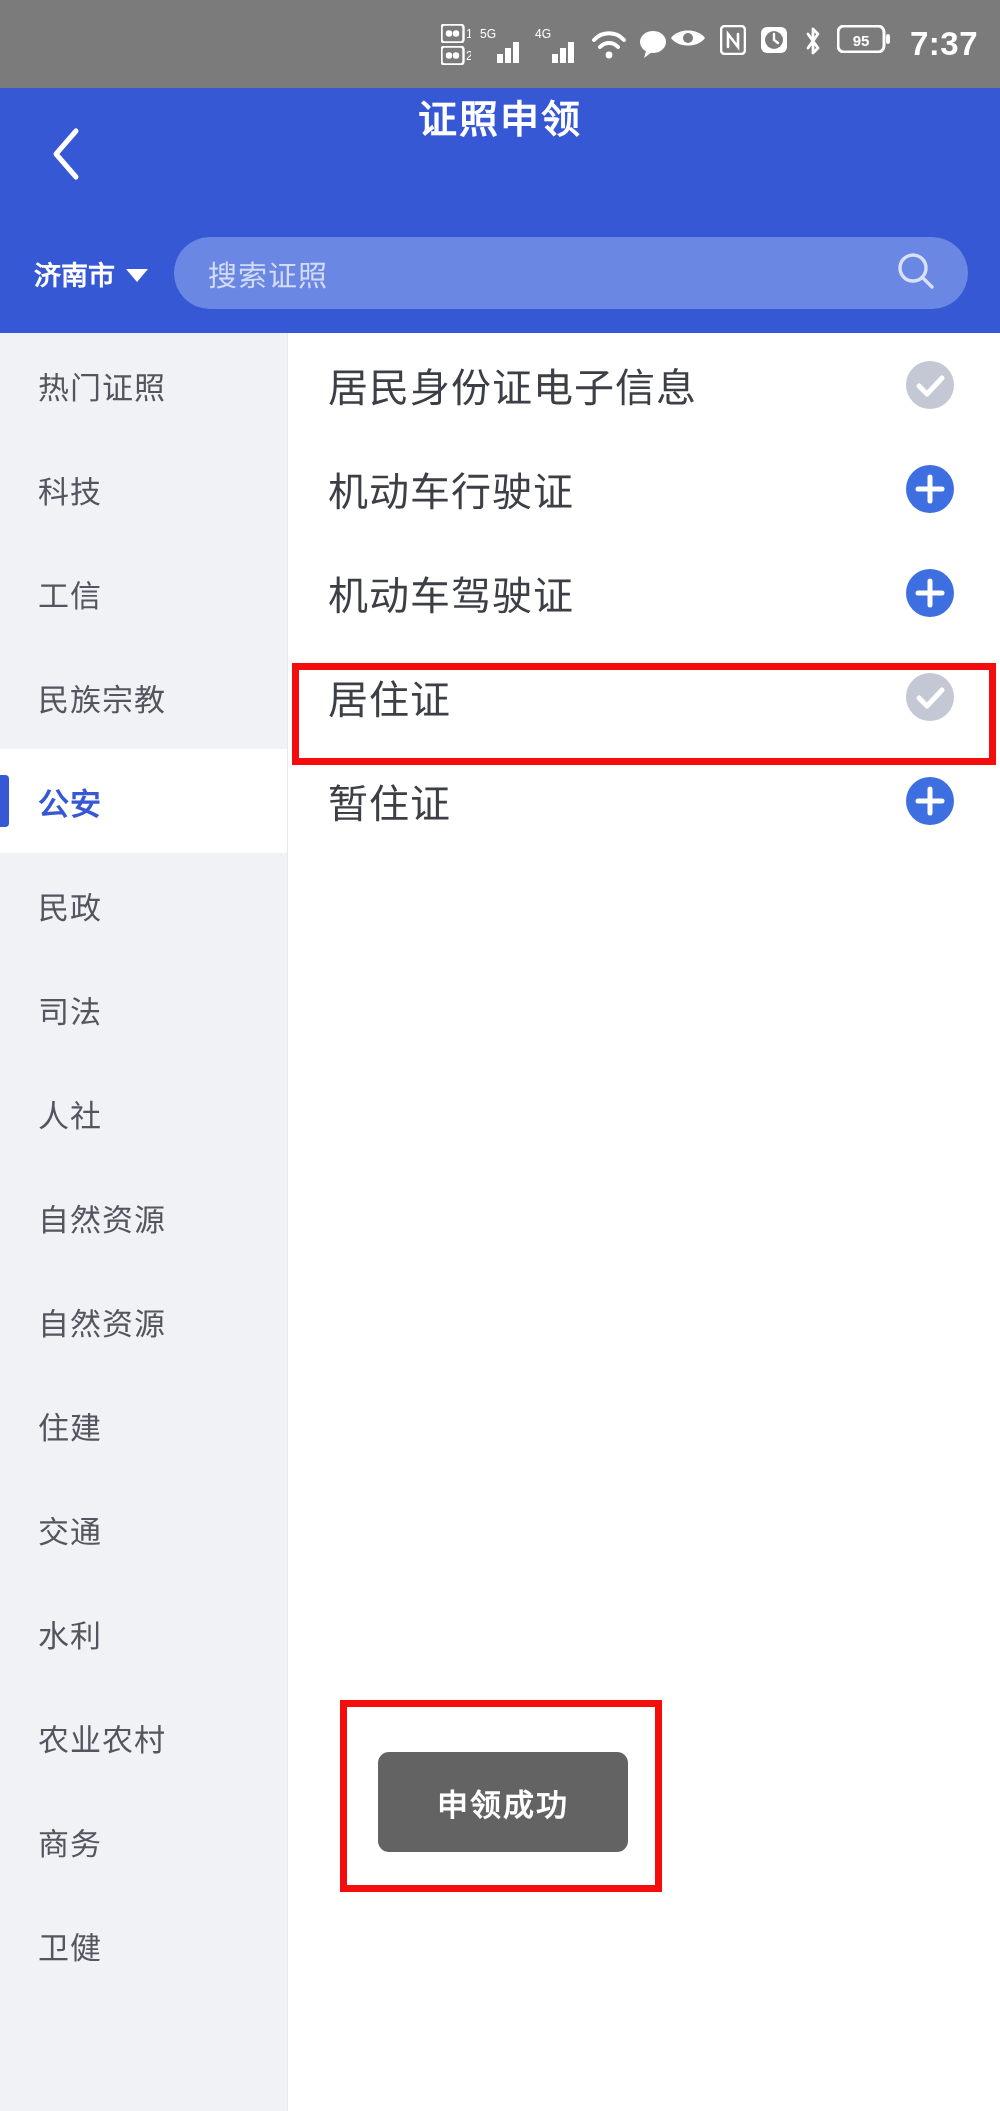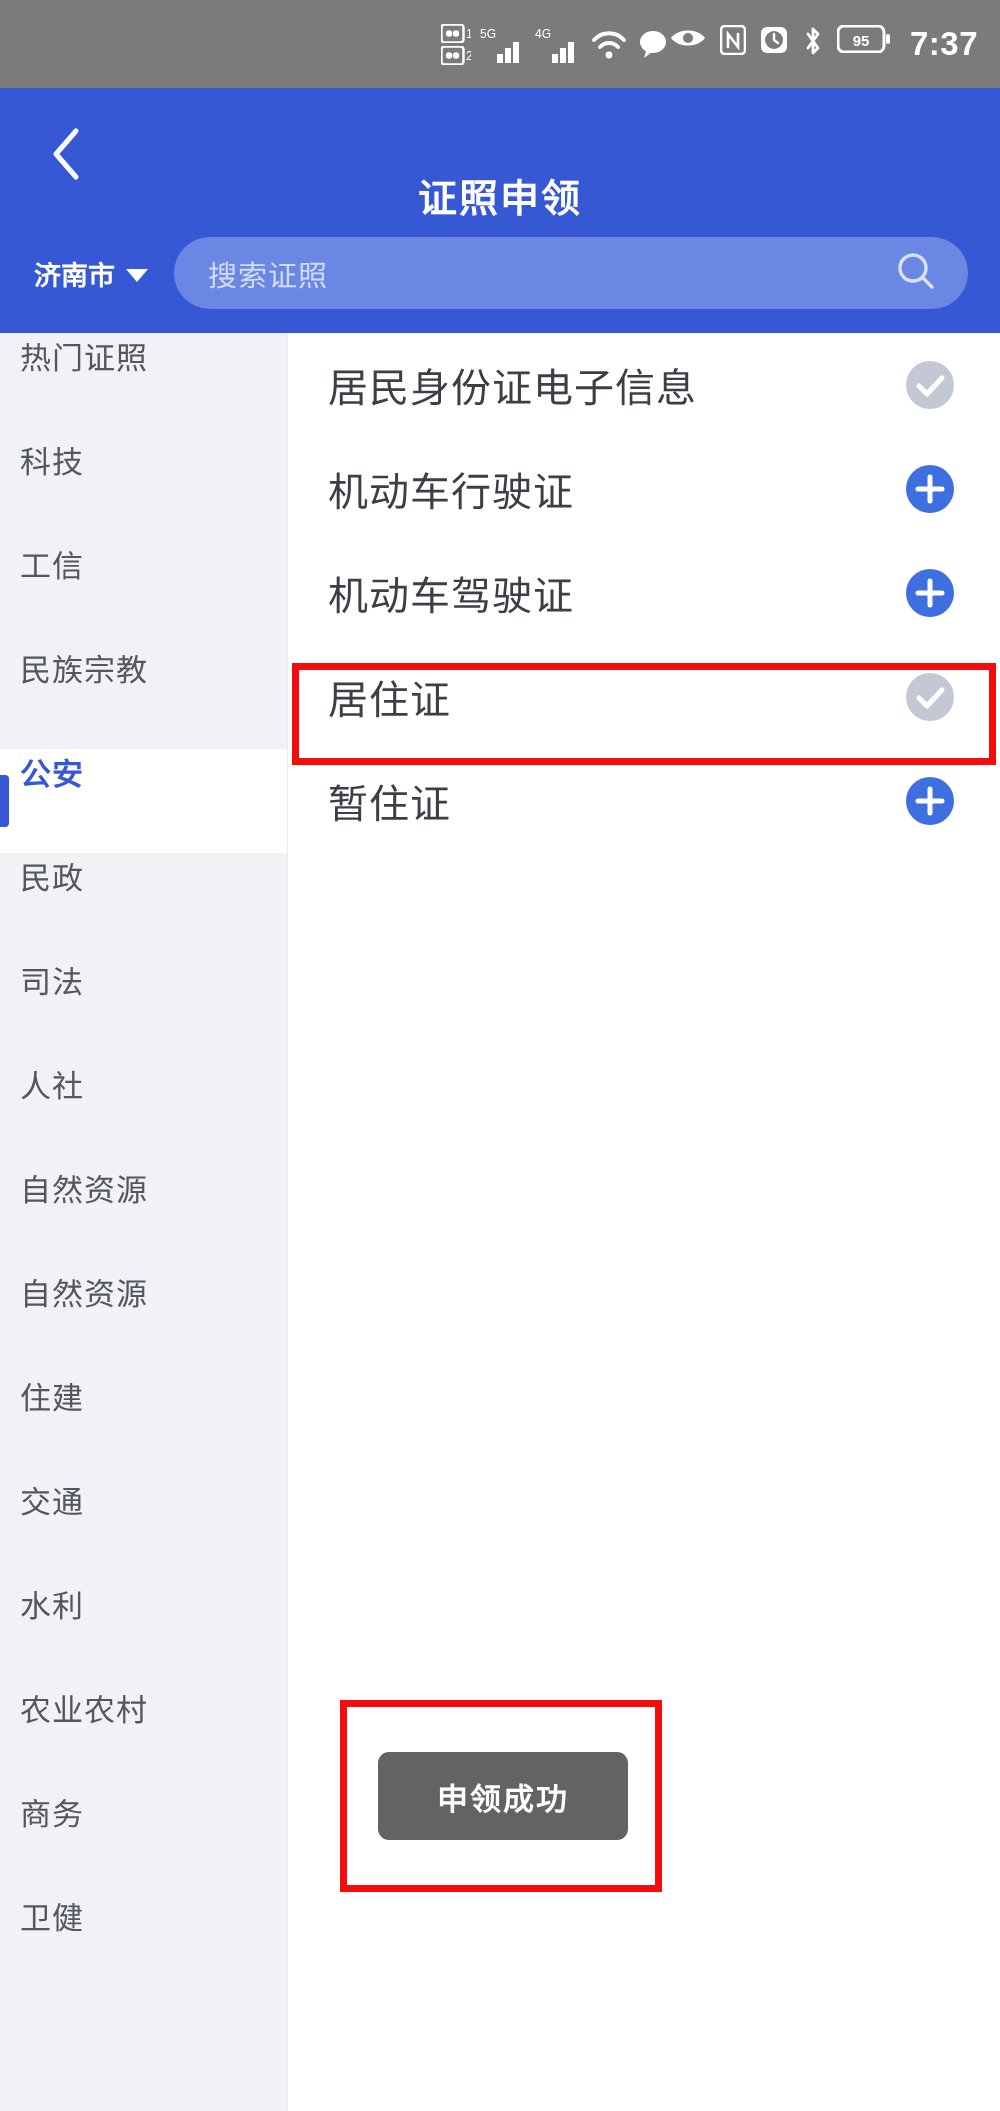--- a/index.html
+++ b/index.html
@@ -27,21 +27,21 @@
     margin-left:6px; font-family:"Liberation Sans", sans-serif;
   }
   .simstack { display:flex; flex-direction:column; gap:3px; }
 
   
   .header {
     position:absolute; top:88px; left:0; width:1000px; height:245px;
     background:#3758d4;
   }
   .nav {
-    position:relative; height:135px; display:flex; align-items:flex-end;
+    position:relative; height:135px; display:flex; align-items:flex-start;
   }
   .back-btn {
     position:absolute; left:38px; top:50%; transform:translateY(-50%);
     width:56px; height:56px; display:flex; align-items:center; justify-content:center;
     cursor:pointer;
   }
   .nav-title {
     width:100%; text-align:center; color:#ffffff;
     font-size:39px; font-weight:600; letter-spacing:2px;
     font-family:"Liberation Sans", sans-serif;
@@ -70,22 +70,22 @@
   
   .content {
     position:absolute; top:333px; left:0; width:1000px; height:1778px;
     display:flex;
   }
   .sidebar {
     width:288px; height:100%; background:#f0f2f6; overflow:hidden;
     border-right:1px solid #e6e9ef;
   }
   .side-item {
-    height:104px; display:flex; align-items:flex-start;
-    padding-left:20px; position:relative; cursor:pointer;
+    height:104px; display:flex; align-items:center;
+    padding-left:38px; position:relative; cursor:pointer;
     color:#53565e; font-size:31px; letter-spacing:1px;
   }
   .side-item.active {
     background:#ffffff; color:#3758d4; font-weight:700;
   }
   .side-item.active::before {
     content:""; position:absolute; left:0; top:50%; transform:translateY(-50%);
     width:9px; height:52px; background:#3758d4; border-radius:0 4px 4px 0;
   }
 
@@ -96,21 +96,21 @@
   }
   .row-label {
     flex:1; color:#3c3f45; font-size:40px; letter-spacing:1px;
   }
   .badge { width:52px; height:52px; flex:0 0 52px; }
   .badge svg { display:block; }
 
   
   .toast-wrap {
     position:absolute; left:378px; top:1752px;
-    width:250px; height:88px;
+    width:250px; height:100px;
     background:#636363; border-radius:11px;
     display:flex; align-items:center; justify-content:center;
   }
   .toast-text {
     color:#ffffff; font-size:31px; font-weight:600; letter-spacing:2px;
   }
 
   
   .annot {
     position:absolute; border:7px solid #f50d0d; pointer-events:none;

